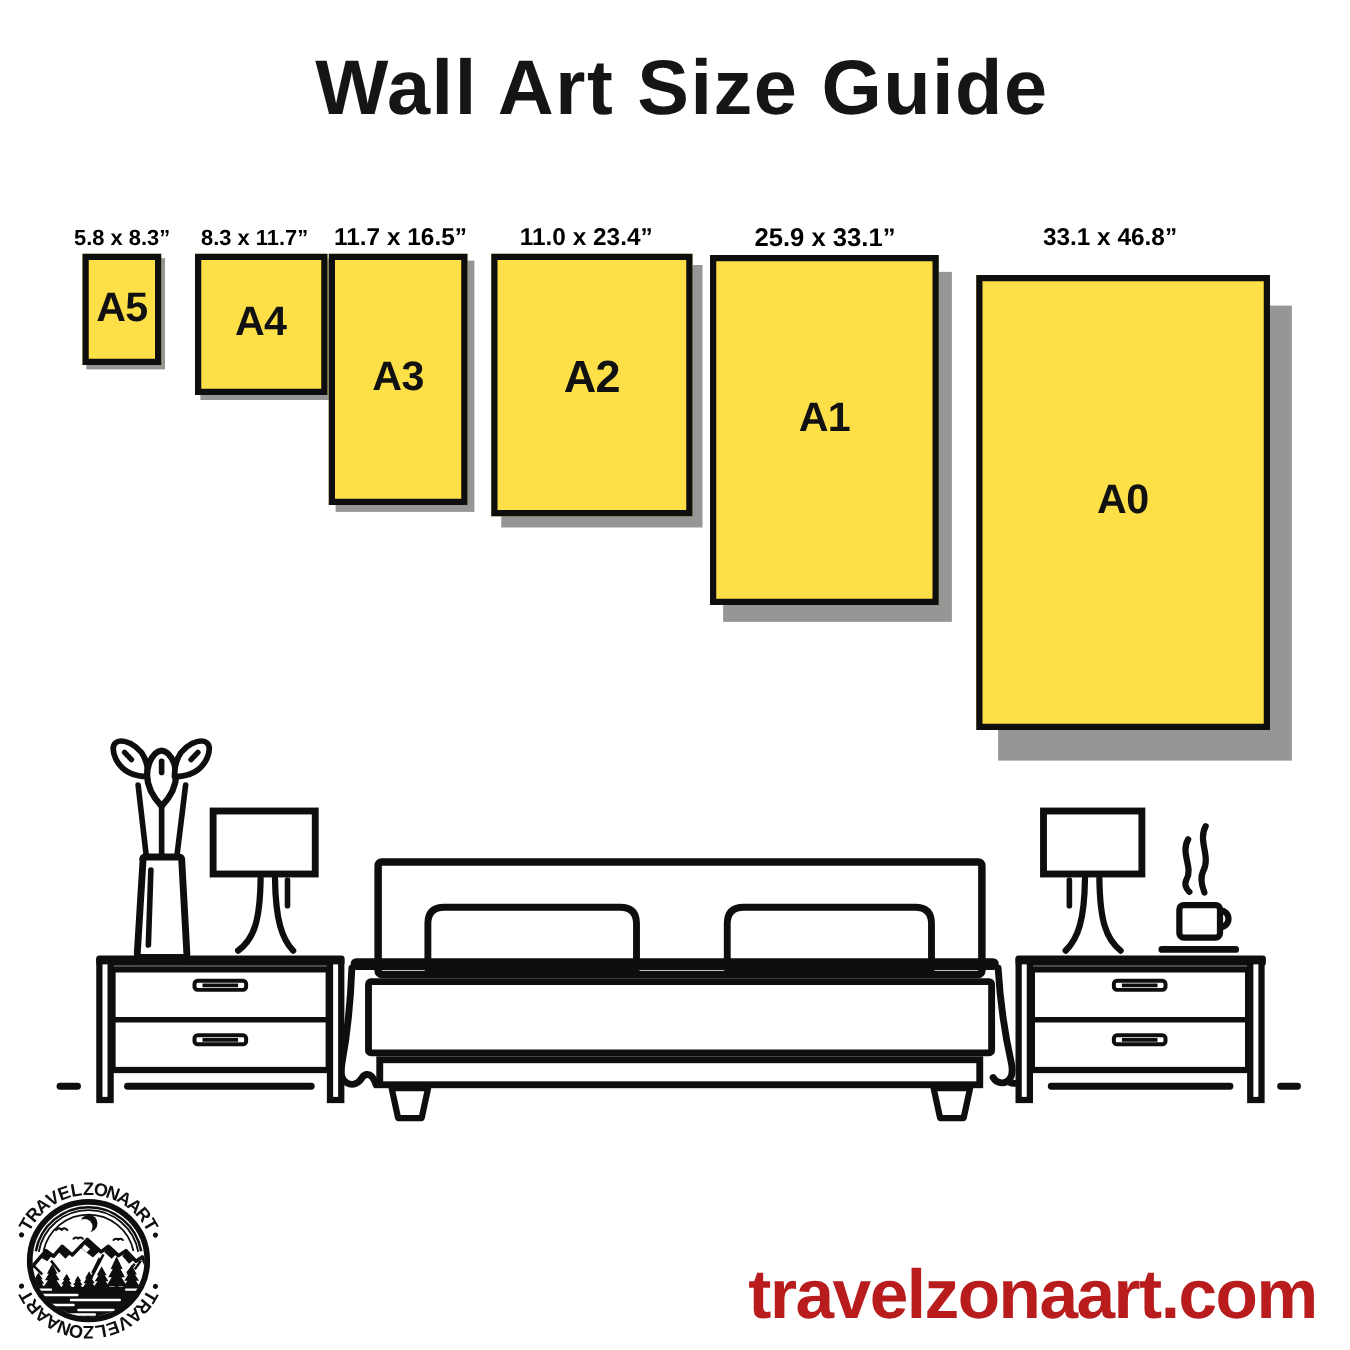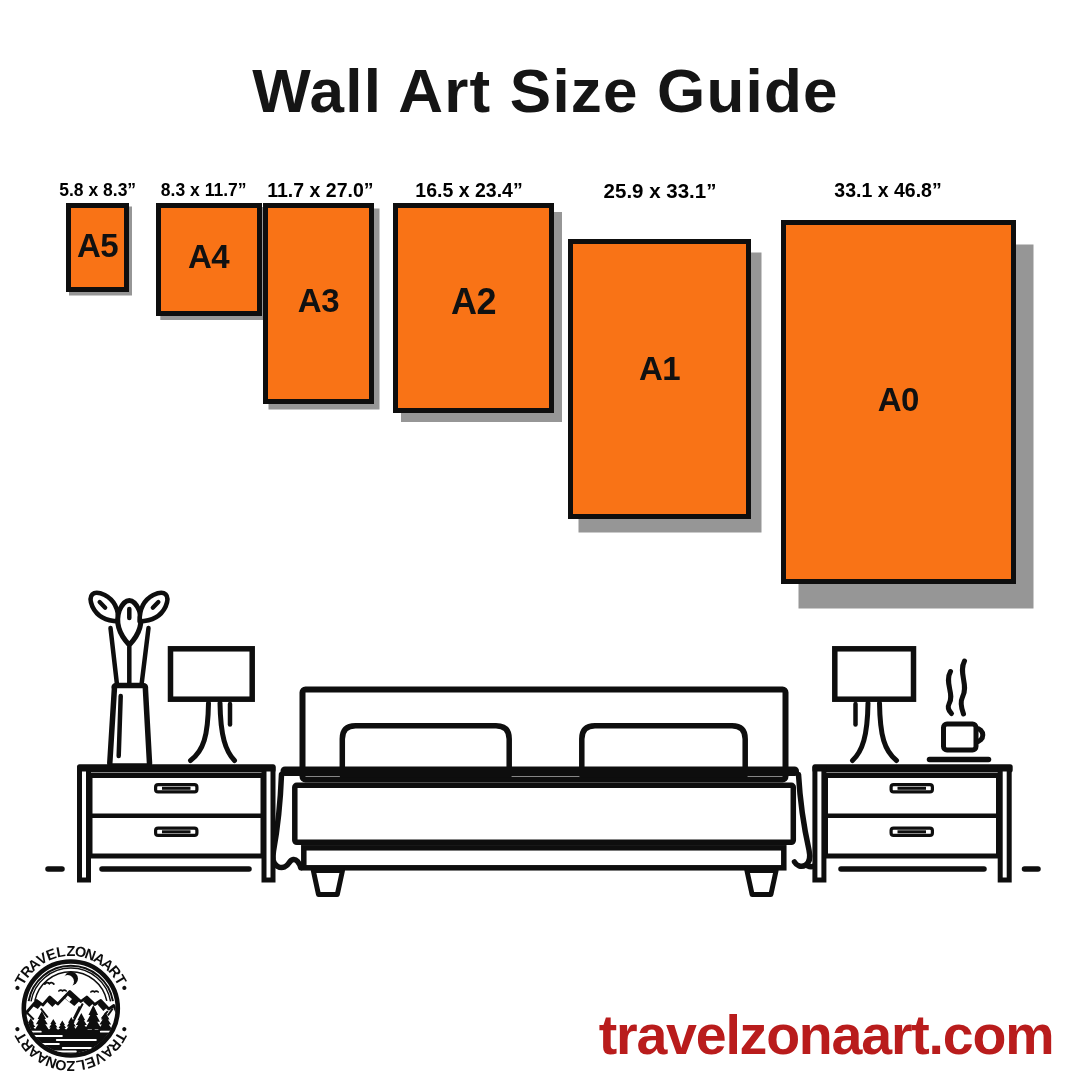--- a/index.html
+++ b/index.html
@@ -1,39 +1,39 @@
 <!DOCTYPE html>
 <html><head>
 <meta charset="utf-8">
 <style>
   html,body{margin:0;padding:0;background:#ffffff;}
   body{width:1080px;height:1080px;position:relative;overflow:hidden;
        font-family:"Liberation Sans",sans-serif;}
-  .ttl{position:absolute;left:545.5px;top:55px;transform:translateX(-50%);
+  .ttl{position:absolute;left:545.5px;top:35px;transform:translateX(-50%);
        font-size:62px;font-weight:bold;color:#151515;letter-spacing:1.2px;white-space:nowrap;}
   .lbl{position:absolute;transform:translateX(-50%);font-weight:bold;color:#000000;
        white-space:nowrap;line-height:1;}
   .lbs{font-size:17.5px;top:182px;}
   .lbb{font-size:19.5px;top:181px;}
-  .frame{position:absolute;box-sizing:border-box;background:#f97316;border:5px solid #0e0e0e;
+  .frame{position:absolute;box-sizing:border-box;background:#fde047;border:5px solid #0e0e0e;
          display:flex;align-items:center;justify-content:center;}
   .frame span{font-weight:bold;font-size:33px;color:#111;letter-spacing:-0.5px;}
 </style>
 </head>
 <body>
 
 <div class="ttl">Wall Art Size Guide</div>
 
 <div class="lbl lbs" style="left:97.7px;">5.8 x 8.3”</div>
 
 <div class="lbl lbs" style="left:203.7px;">8.3 x 11.7”</div>
 
-<div class="lbl lbb" style="left:320.4px;">11.7 x 27.0”</div>
-
-<div class="lbl lbb" style="left:469px;">16.5 x 23.4”</div>
+<div class="lbl lbb" style="left:320.4px;">11.7 x 16.5”</div>
+
+<div class="lbl lbb" style="left:469px;">11.0 x 23.4”</div>
 
 <div class="lbl lbb" style="left:660px;font-size:20.5px;">25.9 x 33.1”</div>
 
 <div class="lbl lbb" style="left:888px;">33.1 x 46.8”</div>
 
 <div class="frame" style="left:66px;top:203px;width:63px;height:88.7px;box-shadow:3px 3.5px 0 #969696;">
     <span style="transform:translateY(-1.5px)">A5</span>
   </div>
 
 <div class="frame" style="left:155.5px;top:203px;width:106px;height:112.6px;box-shadow:4.3px 4px 0 #969696;">
@@ -41,21 +41,21 @@
   </div>
 
 <div class="frame" style="left:262.5px;top:203px;width:111.8px;height:201px;box-shadow:5.5px 5.5px 0 #969696;">
     <span style="transform:translateY(-3px)">A3</span>
   </div>
 
 <div class="frame" style="left:393px;top:203px;width:161px;height:210px;box-shadow:8px 9px 0 #969696;">
     <span style="font-size:36px;transform:translateY(-6.5px)">A2</span>
   </div>
 
-<div class="frame" style="left:567.8px;top:203.5px;width:183.5px;height:280px;box-shadow:10.5px 13.5px 0 #969696;margin-top:35px;">
+<div class="frame" style="left:567.8px;top:203.5px;width:183.5px;height:280px;box-shadow:10.5px 13.5px 0 #969696;">
     <span style="transform:translateY(-10.5px)">A1</span>
   </div>
 
 <div class="frame" style="left:781px;top:203.5px;width:234.5px;height:364px;box-shadow:17.5px 24.5px 0 #969696;margin-top:16px;">
     <span style="transform:translateY(-2.5px)">A0</span>
   </div>
 
 <svg width="1080" height="1080" viewBox="0 0 1080 1080" style="position:absolute;left:0;top:0;" fill="none" stroke="none">
   <g stroke="#0e0e0e" stroke-width="5.5" stroke-linecap="round">
 

